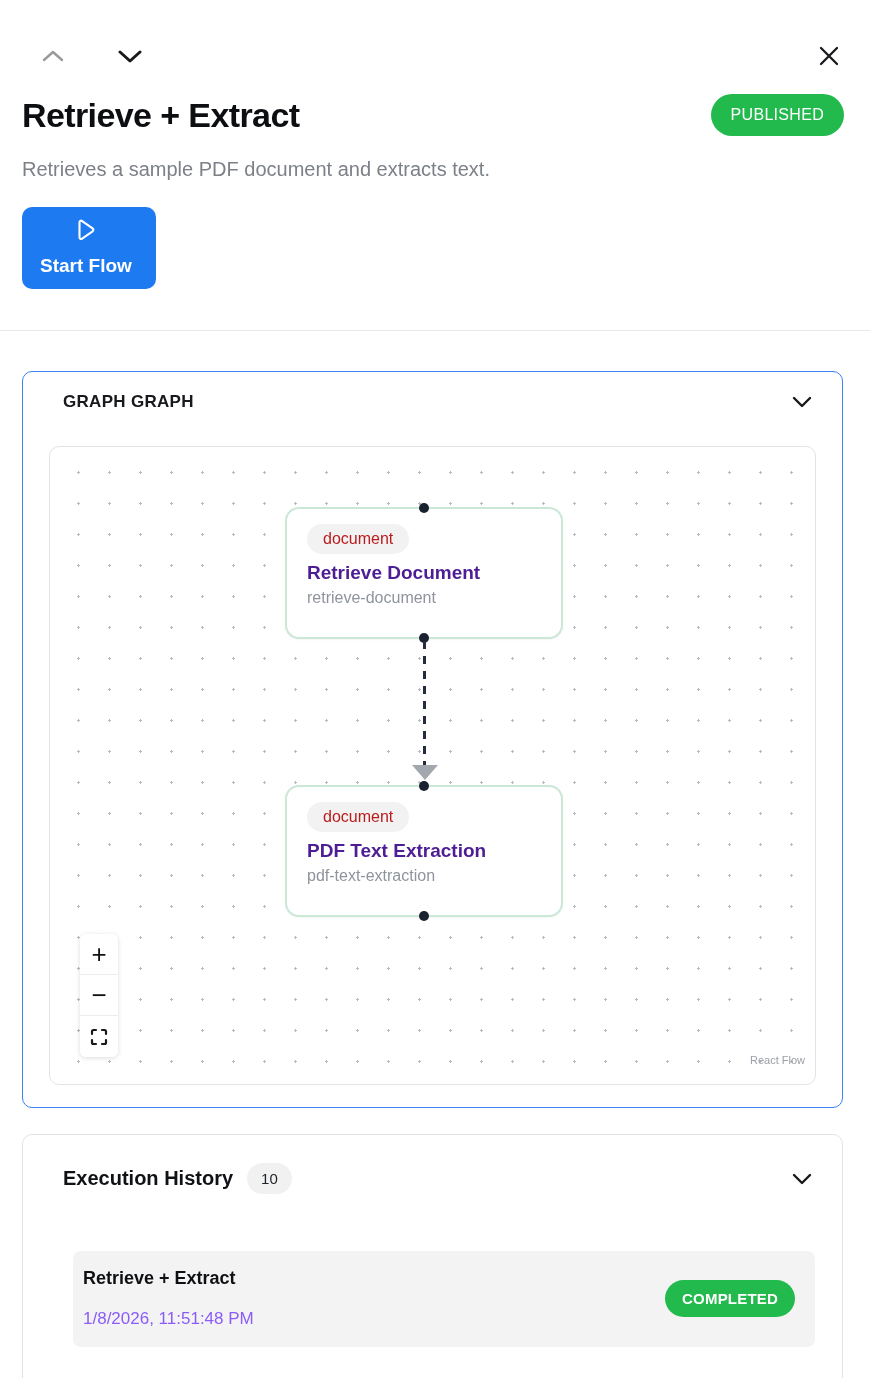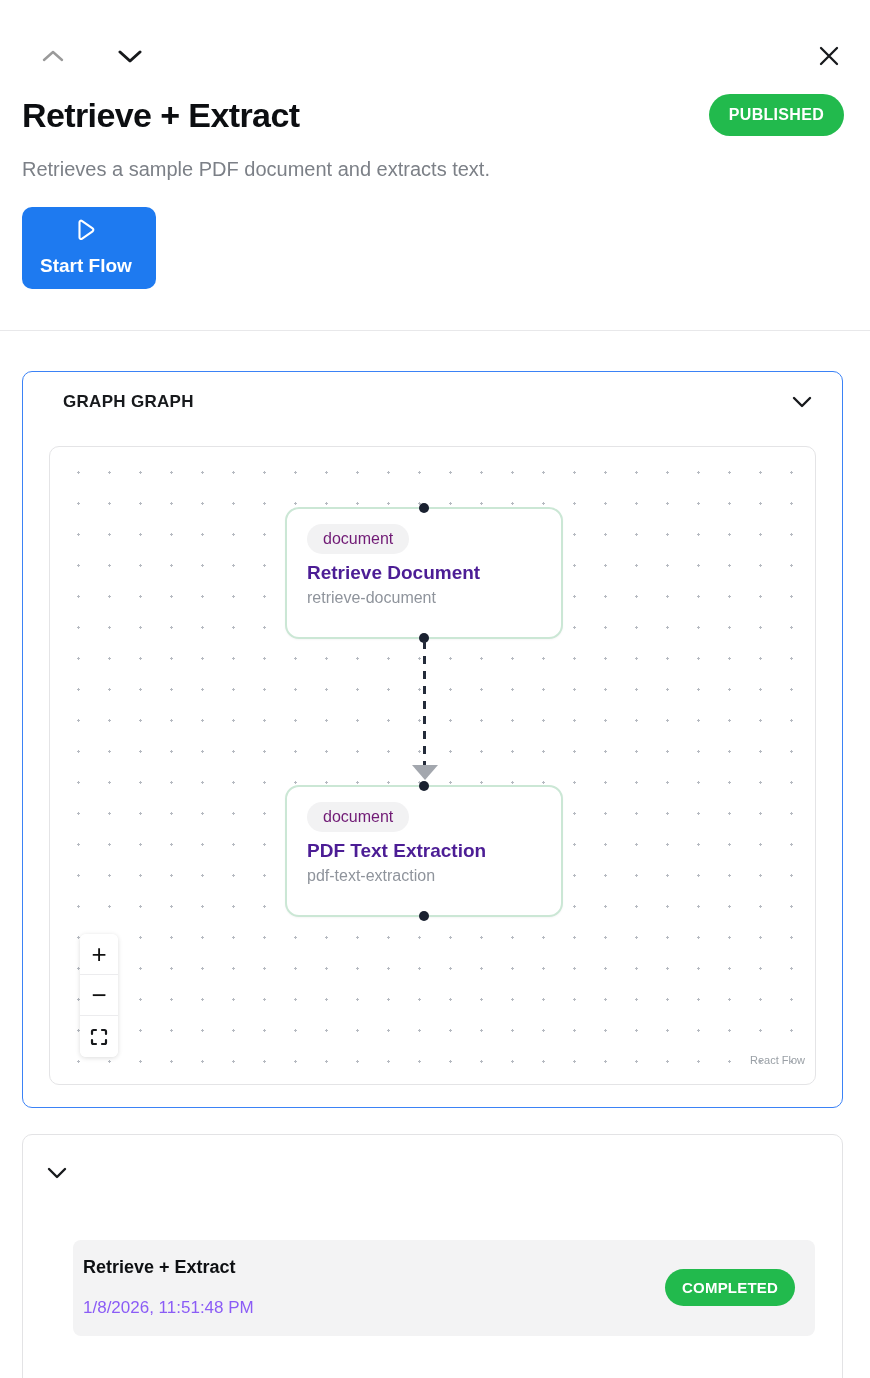--- a/index.html
+++ b/index.html
@@ -9,21 +9,21 @@
   
   .topnav { display:flex; align-items:center; padding:40px 26px 0 38px; height:72px; }
   .icon-btn { background:none; border:none; cursor:pointer; display:inline-flex;
     align-items:center; justify-content:center; padding:4px; }
   .nav-up { margin-right:46px; }
   .spacer { flex:1; }
 
   .header-block { padding:22px 26px 0 22px; }
   .title-row { display:flex; align-items:center; justify-content:space-between; }
   .page-title { font-size:34px; font-weight:700; letter-spacing:-0.6px; color:#0c0e11; }
-  .badge-published { background:#22ba4d; color:#fff; font-size:16px; font-weight:700;
+  .badge-published { background:#22ba4d; color:#fff; font-size:16px; font-weight:400;
     padding:12px 20px; border-radius:999px; letter-spacing:0.3px; }
   .page-desc { margin-top:22px; font-size:20px; color:#7c8087; }
 
   .start-btn { margin:26px 0 0 0; display:inline-flex; align-items:center; gap:14px;
     background:#1e7af0; color:#fff; border:none; border-radius:10px;
     padding:12px 24px 12px 18px; font-size:19px; font-weight:600; cursor:pointer;
     font-family:inherit;flex-direction:column; }
 
   .divider { border:none; border-top:1px solid #e8e8ea; margin-top:41px; }
 
@@ -38,21 +38,21 @@
   .canvas { position:relative; margin:34px 0 0 6px; height:639px; border:1px solid #e4e4e6;
     border-radius:10px; overflow:hidden; background-color:#fff;
     background-image:radial-gradient(circle, #b6bac1 1.1px, transparent 1.4px);
     background-size:31px 31px; background-position:13px 10px; }
 
   .flow-node { position:absolute; left:235px; width:278px; height:132px; background:#fff;
     border:2px solid #cbe7d5; border-radius:14px; padding:15px 20px;
     box-shadow:0 1px 2px rgba(0,0,0,0.04); }
   .node-1 { top:60px; }
   .node-2 { top:338px; }
-  .node-tag { display:inline-block; background:#f2f2f3; color:#701a75; font-size:16px;
+  .node-tag { display:inline-block; background:#f2f2f3; color:#b91c1c; font-size:16px;
     padding:6px 16px; border-radius:999px; }
   .node-title { margin-top:8px; font-size:19px; font-weight:700; color:#4c1d95; }
   .node-id { margin-top:5px; font-size:16px; color:#8f949c; }
   .handle { position:absolute; left:50%; transform:translateX(-50%); width:10px; height:10px;
     background:#1a2130; border-radius:50%; }
   .handle-top { top:-6px; }
   .handle-bottom { bottom:-6px; }
 
   .edge { position:absolute; left:373px; top:194px; width:3px; height:124px;
     background:repeating-linear-gradient(to bottom,#242b3a 0 8px,transparent 8px 15px); }
@@ -193,20 +193,24 @@
       </button>
     </div>
 
     <span class="rf-attribution">React Flow</span>
   </div>
 
 </section>
 
 <section class="history-card">
   <div class="card-header">
+    <div class="history-title-row">
+      <span class="history-title">Execution History</span>
+      <span class="count-badge">10</span>
+    </div>
     <button class="icon-btn">
       <span>
         <svg width="20" height="12" viewBox="0 0 20 12">
             <polyline points="2,2 10,10 18,2" fill="none" stroke="#17191c" stroke-width="2.4" stroke-linecap="round" stroke-linejoin="round"></polyline>
           </svg>
       </span>
     </button>
   </div>
 
   <div class="history-item">

